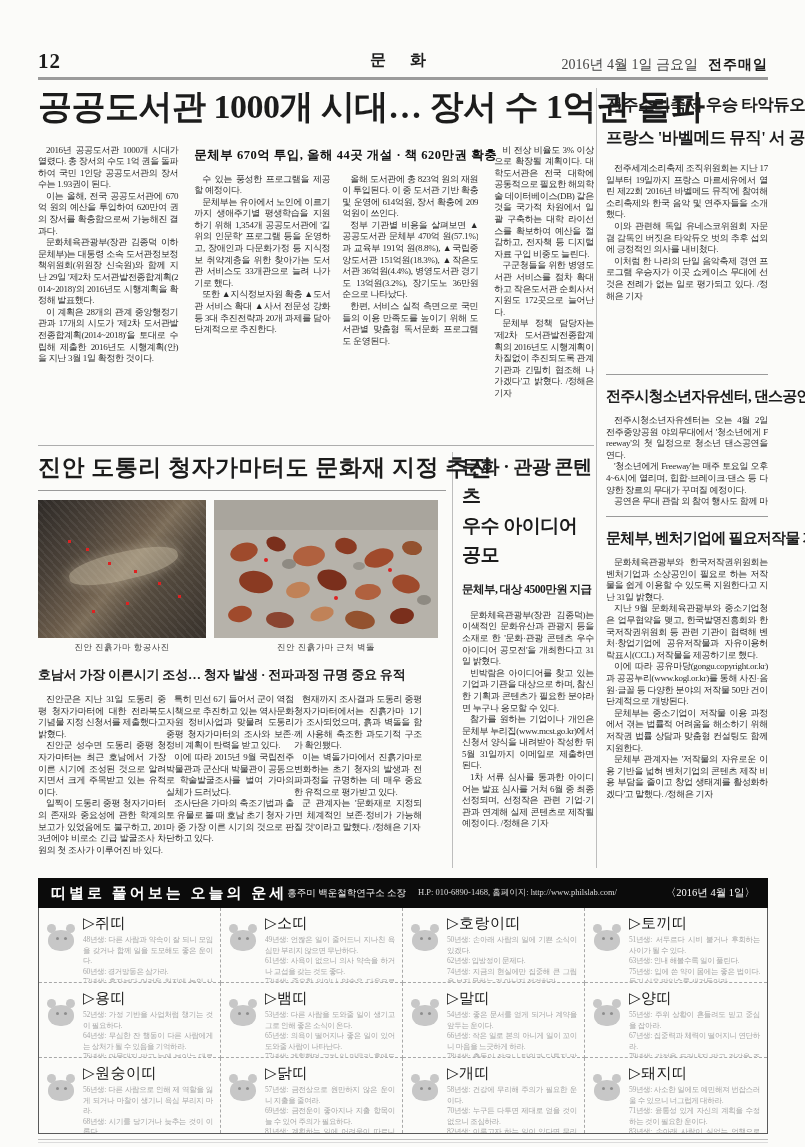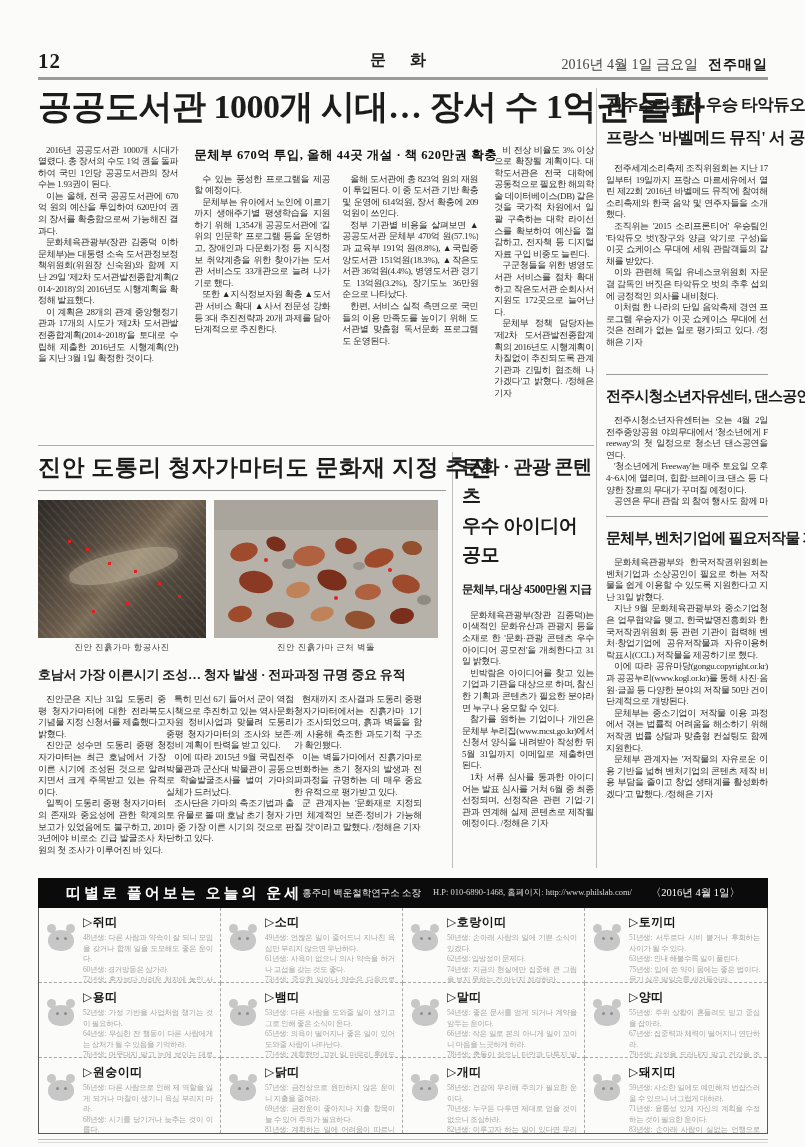--- a/index.html
+++ b/index.html
@@ -69,39 +69,39 @@
   .sidebar{position:absolute;left:606px;top:88px;width:162px}
   .sb-h1{font-size:16.5px;font-weight:bold;text-align:center;line-height:2.0;letter-spacing:-0.5px;white-space:nowrap}
   .sb-body{margin-top:9px;height:202px;overflow:hidden}
   .sb-rule{height:1px;background:#9a9a9a;margin:9px 0}
   .sb-h2{font-size:15px;font-weight:bold;text-align:right;letter-spacing:-0.8px;white-space:nowrap;padding:3px 0}
   .sb-body2{margin-top:6px;height:92px;overflow:hidden}
   .sb-body3{margin-top:6px;height:318px;overflow:hidden}
 
   
   .horo{position:absolute;left:38px;top:878px;width:730px}
-  .horo-bar{height:30px;background:#0b0b0b;color:#fff;display:flex;align-items:center;padding:0 28px;box-sizing:border-box}
+  .horo-bar{height:30px;background:#0b0b0b;color:#fff;display:flex;align-items:center;padding:0 13px;box-sizing:border-box}
   .horo-title{font-size:15px;font-weight:bold;letter-spacing:3px}
   .horo-author{font-size:9.5px;margin-left:0;color:#eee}
   .horo-contact{font-size:8.5px;margin-left:12px;color:#ddd}
   .horo-date{font-size:10.5px;margin-left:auto;color:#fff}
   .horo-grid{border:1px solid #5a5a5a;border-top:none;display:grid;
     grid-template-columns:repeat(4,1fr);grid-template-rows:repeat(3,75px);box-sizing:border-box}
   .zcell{padding:6px 7px 4px 7px;display:flex;overflow:hidden;
     border-right:1px dashed #a8a8a8;border-bottom:1px dashed #a8a8a8;box-sizing:border-box}
   .zcell.lastcol{border-right:none}
   .zcell.lastrow{border-bottom:none}
   .zicon{width:30px;height:30px;position:relative;flex:0 0 30px;margin-right:7px;margin-top:9px}
   .zicon i{position:absolute;left:2px;top:7px;width:26px;height:21px;background:#c7c7c7;border-radius:48% 48% 46% 46%}
   .zicon::before{content:"";position:absolute;left:1px;top:1px;width:9px;height:9px;border-radius:50%;
     background:#c7c7c7;box-shadow:19px 0 0 #c7c7c7;z-index:0}
   .zicon::after{content:"";position:absolute;left:10px;top:14px;width:3px;height:3px;border-radius:50%;
     background:#8d8d8d;box-shadow:8px 0 0 #8d8d8d;z-index:1}
   .ztext{flex:1;min-width:0}
-  .zlabel{font-size:12px;font-weight:bold;color:#161616;margin-bottom:2px;letter-spacing:0.5px}
+  .zlabel{font-size:15px;font-weight:normal;color:#161616;margin-bottom:2px;letter-spacing:0.5px}
   .zline{font-size:7.5px;line-height:10.5px;color:#a6a6a6;letter-spacing:-0.3px;text-align:justify}
 
   .bottom-rule{position:absolute;left:38px;top:1139px;width:730px;height:1px;background:#bdbdbd}
   .bottom-rule2{position:absolute;left:38px;top:1142px;width:730px;height:1px;background:#dcdcdc}
 </style>
 </head>
 <body>
 
 <div class="pg-header">
   <span class="pg-num">12</span>
@@ -222,21 +222,20 @@
   </div>
 </div>
 
 <div class="sidebar">
   <div class="sb-h1">
     <div>전주소리축제 우승 타악듀오 벗</div>
     <div>프랑스 '바벨메드 뮤직' 서  공연</div>
   </div>
   <div class="sb-body bodytxt">
     <p>전주세계소리축제 조직위원회는 지난 17일부터 19일까지 프랑스 마르세유에서 열린 제22회 '2016년 바벨메드 뮤직'에 참여해 소리축제와 한국 음악 및 연주자들을 소개했다.</p>
-    <p>조직위는 '2015 소리프론티어' 우승팀인 '타악듀오 벗'(장구와 양금 악기로 구성)을 이곳 쇼케이스 무대에 세워 관람객들의 갈채를 받았다.</p>
     <p>이와 관련해 독일 유네스코위원회 자문 겸 감독인 버짓은 타악듀오 벗의 추후 섭외에 긍정적인 의사를 내비쳤다.</p>
     <p>이처럼 한 나라의 단일 음악축제 경연 프로그램 우승자가 이곳 쇼케이스 무대에 선 것은 전례가 없는 일로 평가되고 있다. /정해은 기자</p>
   </div>
   <div class="sb-rule"></div>
   <div class="sb-h2">전주시청소년자유센터, 댄스공연 선봬</div>
   <div class="sb-body2 bodytxt">
     <p>전주시청소년자유센터는 오는 4월 2일 전주중앙공원 야외무대에서 '청소년에게 Freeway'의 첫 일정으로 청소년 댄스공연을 연다.</p>
     <p>'청소년에게 Freeway'는 매주 토요일 오후 4~6시에 열리며, 힙합·브레이크·댄스 등 다양한 장르의 무대가 꾸며질 예정이다.</p>
     <p>공연은 무대 관람 외 참여 행사도 함께 마련되며, 참가 문의는 211-7401로 하면 된다. /정해은 기자</p>
   </div>

